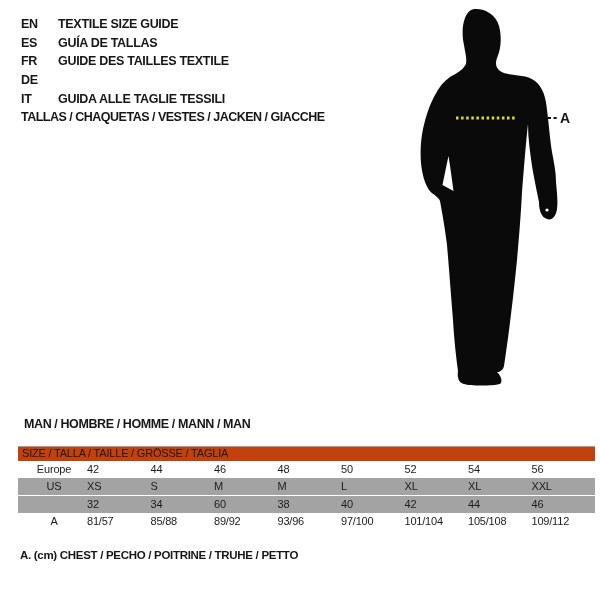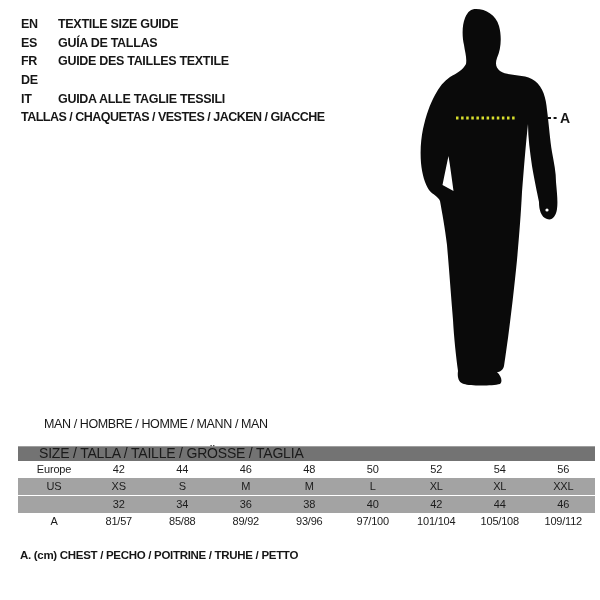--- a/index.html
+++ b/index.html
@@ -15,28 +15,28 @@
 
   
   .cats { left:21px; top:108px; }
   .cat-line { line-height:18.5px; font-size:12.5px; font-weight:700; letter-spacing:-0.5px; }
 
   
   .figure-svg { left:0; top:0; width:600px; height:600px; pointer-events:none; }
   .measure-label { left:560px; top:110px; font-size:14px; font-weight:600; }
 
   
-  .man-title { left:24px; top:417px; font-size:12.5px; font-weight:400; letter-spacing:-0.4px;padding-left:20px; }
+  .man-title { left:4px; top:417px; font-size:12.5px; font-weight:700; letter-spacing:-0.4px;padding-left:20px; }
 
   
   .size-table-wrap { left:18px; top:446px; width:577px; }
-  .size-table-header { background:#737373; border-top:1px solid #9e9e9e; height:13.5px;
-        line-height:13.5px; font-size:14px; letter-spacing:-0.2px; padding-left:21px; color:#1a1a1a; }
+  .size-table-header { background:#c2410c; border-top:1px solid #9e9e9e; height:13.5px;
+        line-height:13.5px; font-size:11px; letter-spacing:-0.2px; padding-left:4px; color:#1a1a1a; }
   table.size-table { width:100%; border-collapse:collapse; table-layout:fixed; }
-  table.size-table td { font-size:11px; font-weight:400; text-align:center; height:17px;
+  table.size-table td { font-size:11px; font-weight:400; height:17px;
         line-height:17px; padding:0; letter-spacing:-0.2px; color:#1c1c1c; }
   table.size-table td.rowlabel { text-align:center; padding-left:3px; width:66px; }
   tr.shaded { background:#a3a3a3; }
   tr.sep { border-bottom:1px solid #ffffff; }
 
   
   .footnote { left:20px; top:549px; font-size:11.5px; font-weight:700; letter-spacing:-0.3px; }
 </style>
 </head>
 <body>
@@ -112,21 +112,21 @@
         <td>M</td>
         <td>L</td>
         <td>XL</td>
         <td>XL</td>
         <td>XXL</td>
       </tr>
       <tr class="shaded">
         <td class="rowlabel"></td>
         <td>32</td>
         <td>34</td>
-        <td>36</td>
+        <td>60</td>
         <td>38</td>
         <td>40</td>
         <td>42</td>
         <td>44</td>
         <td>46</td>
       </tr>
       <tr>
         <td class="rowlabel">A</td>
         <td>81/57</td>
         <td>85/88</td>

